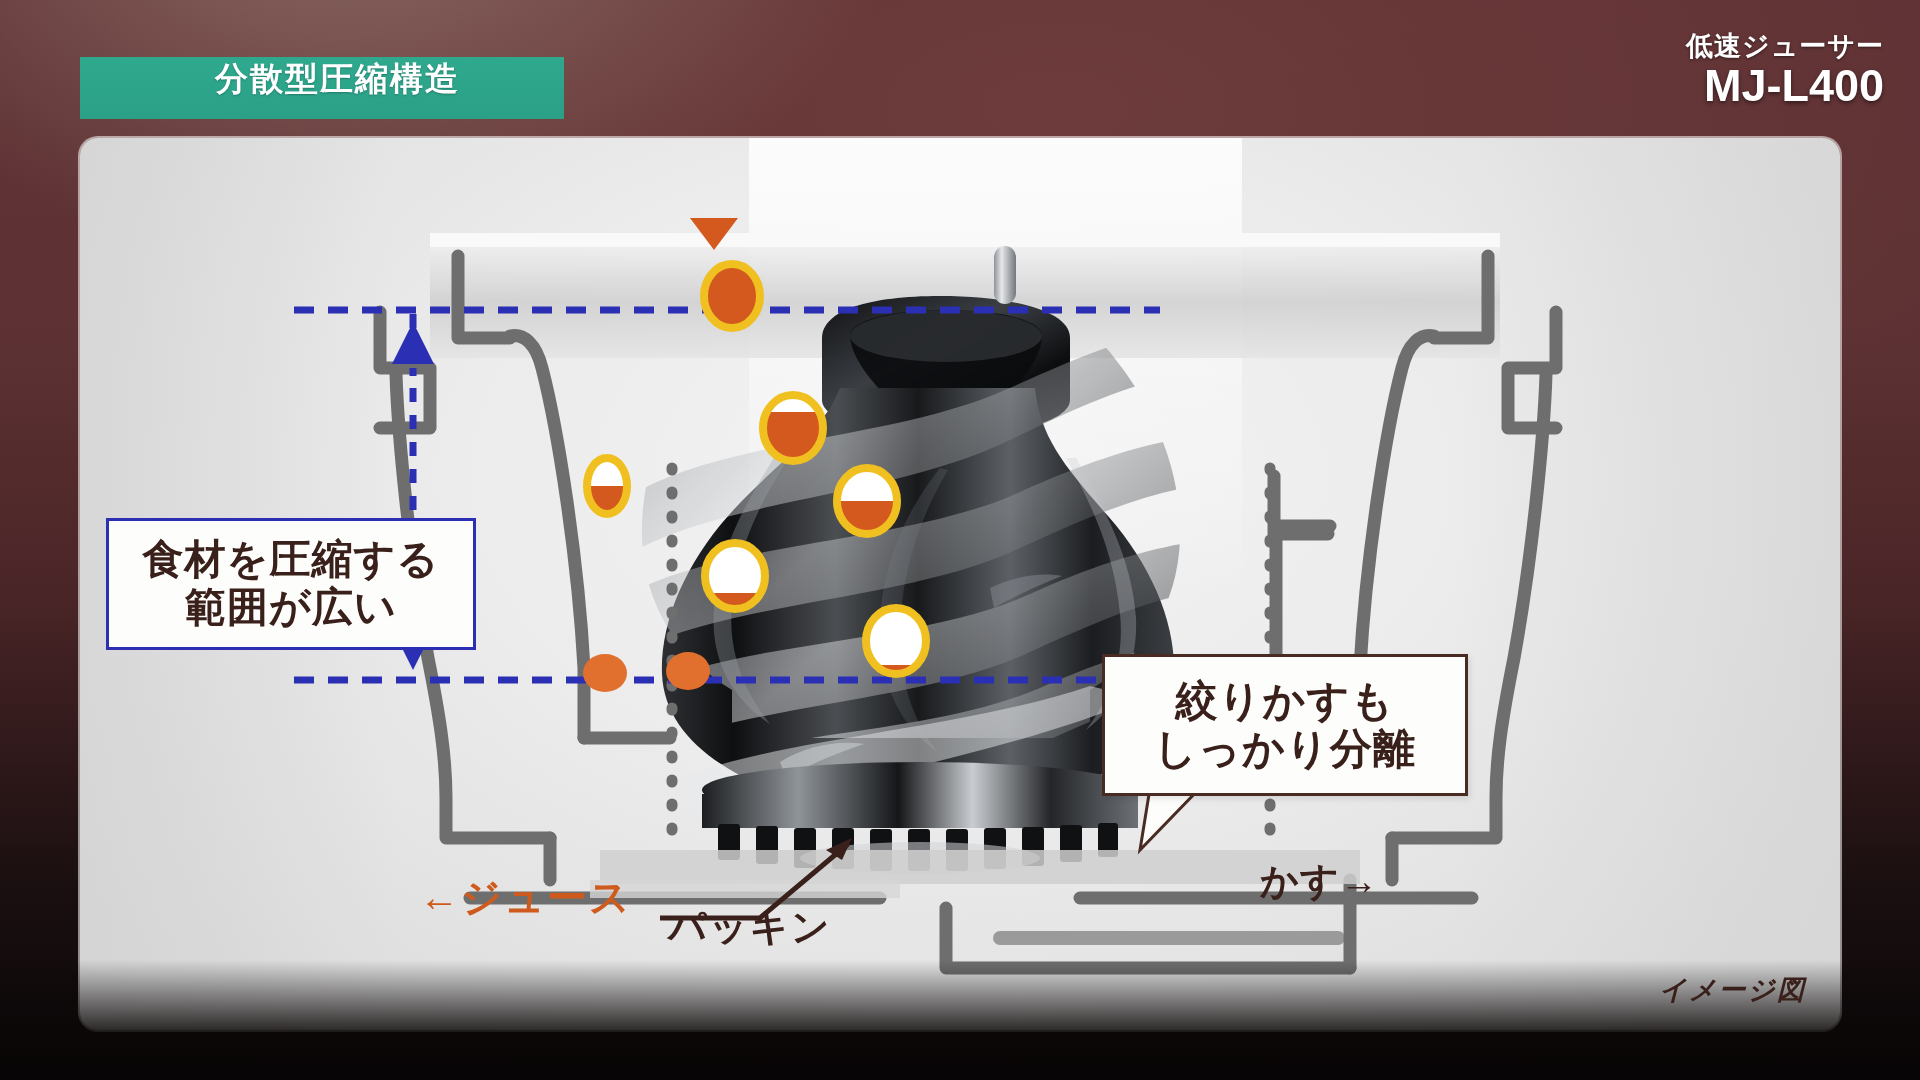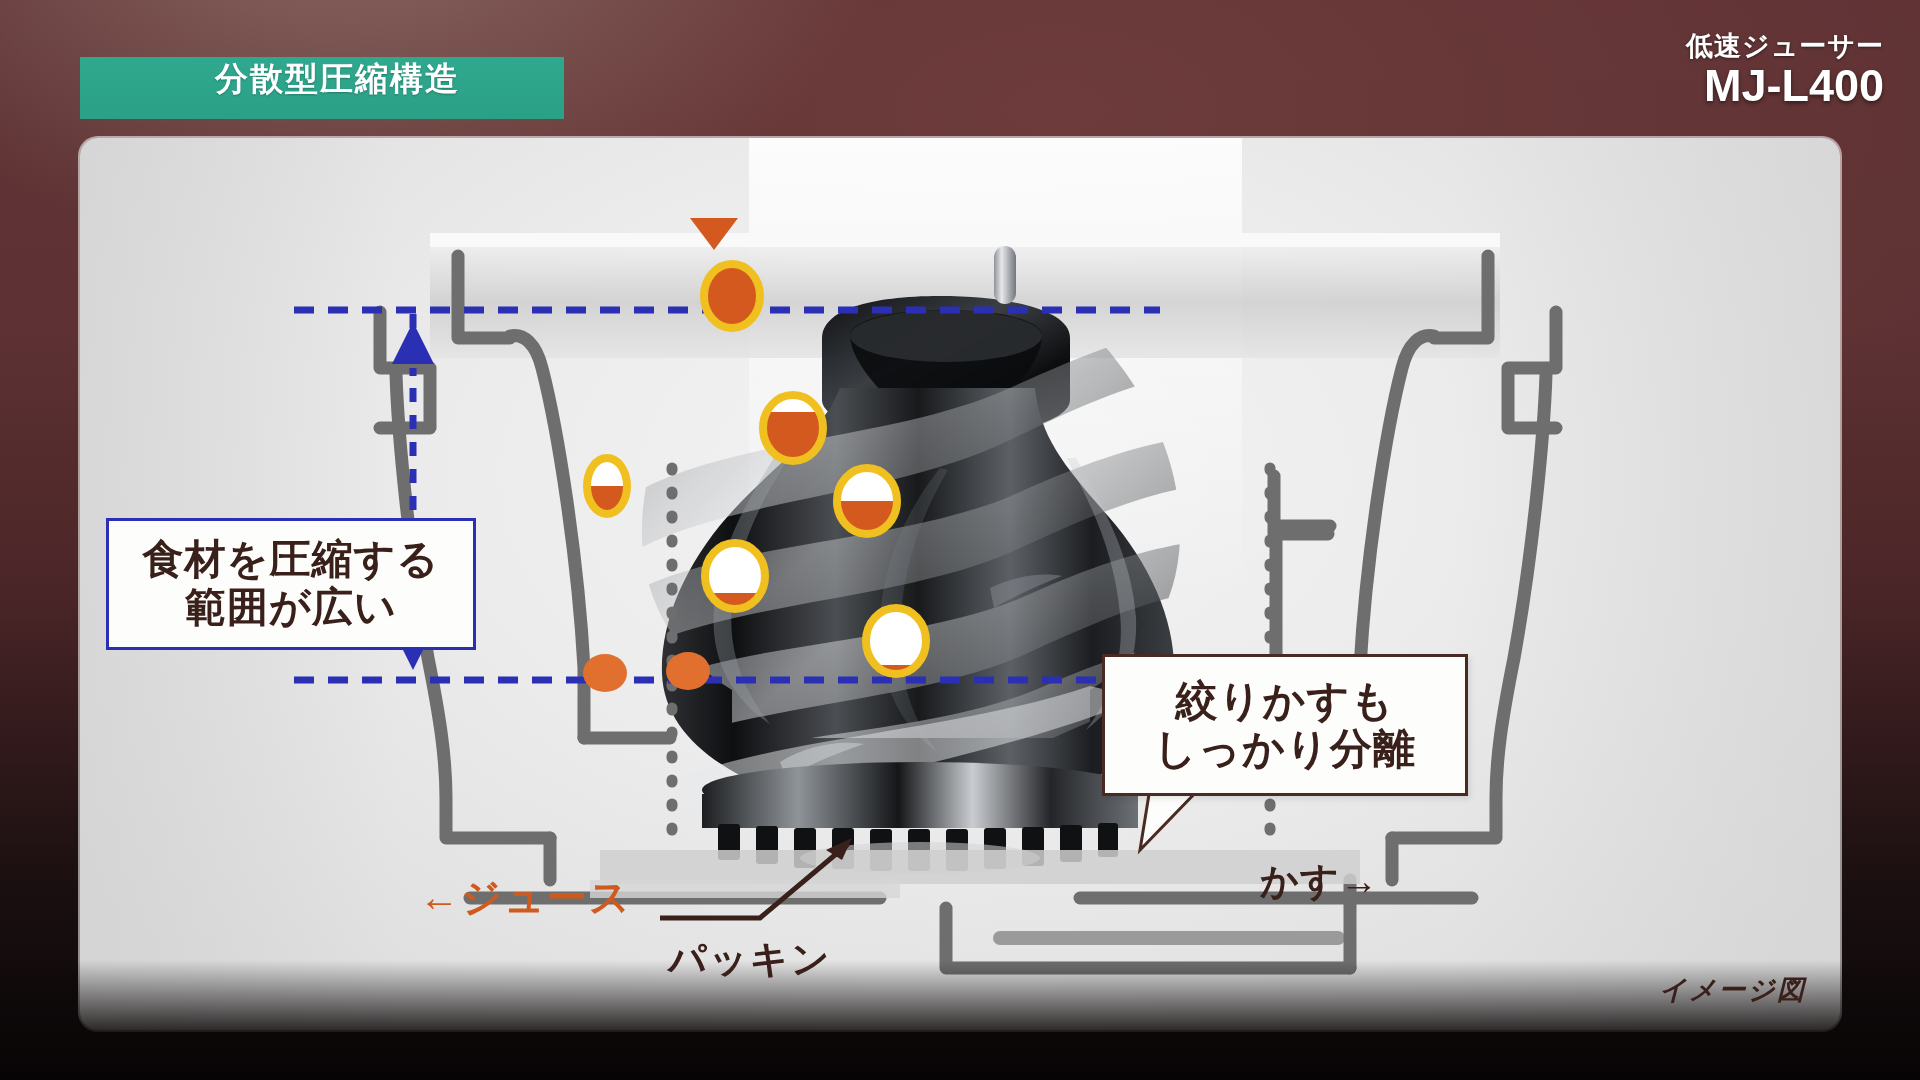--- a/index.html
+++ b/index.html
@@ -69,21 +69,21 @@
   .rightbox{position:absolute;left:1022px;top:516px;width:360px;height:136px;
     background:#fdfdfb;border:3px solid #4a2b23;z-index:30;
     display:flex;flex-direction:column;align-items:center;justify-content:center;
     box-shadow:2px 3px 6px rgba(0,0,0,.10);}
   .rightbox div{color:#3a201b;font-size:42px;font-weight:bold;line-height:1.14;
     letter-spacing:1px;white-space:nowrap;}
 
   
   .juicetxt{position:absolute;left:339px;top:732px;z-index:30;
     color:#cf5a1d;font-size:40px;font-weight:bold;letter-spacing:2px;white-space:nowrap;}
-  .packtxt{position:absolute;left:588px;top:796px;z-index:30;
+  .packtxt{position:absolute;left:588px;top:764px;z-index:30;
     color:#3a201b;font-size:38px;font-weight:bold;letter-spacing:2px;white-space:nowrap;}
   .kasutxt{position:absolute;left:1180px;top:718px;z-index:30;
     color:#3a201b;font-size:38px;font-weight:bold;letter-spacing:1px;white-space:nowrap;}
   .imgnote{position:absolute;right:34px;bottom:22px;z-index:30;
     color:#3a201b;font-size:27px;font-weight:bold;letter-spacing:2px;font-style:italic;}
 </style>
 </head>
 <body>
 
 <div id="stage">

